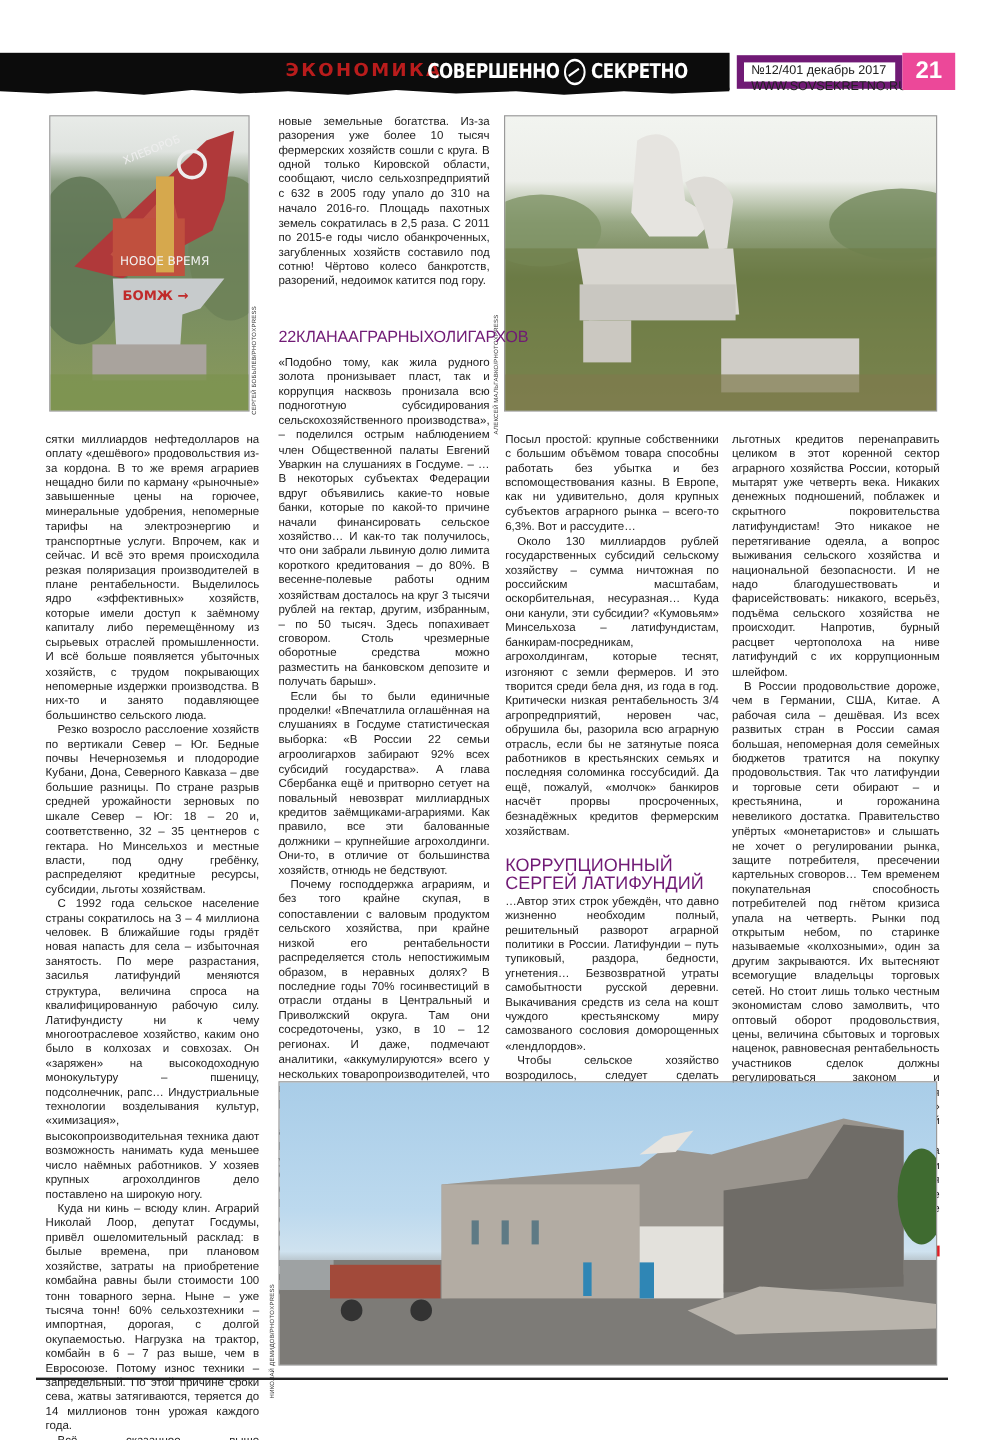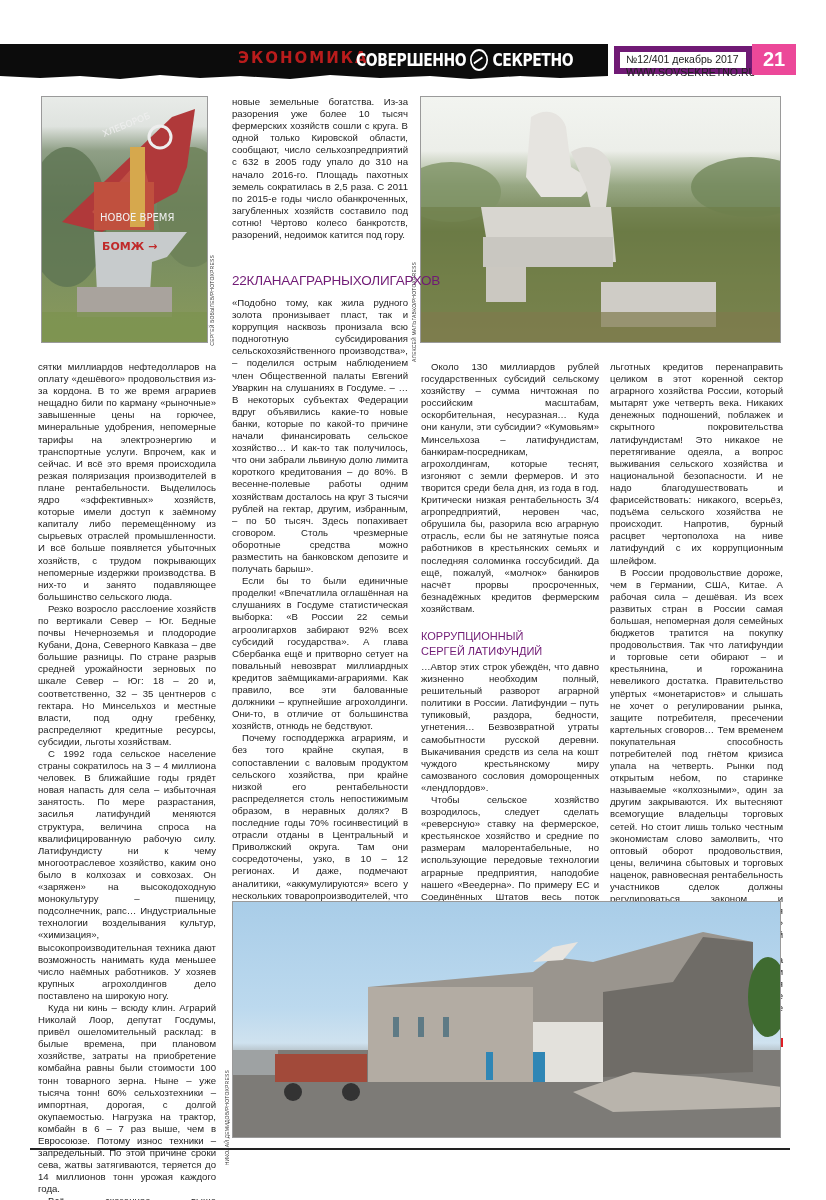--- a/index.html
+++ b/index.html
@@ -42,21 +42,21 @@
   .col p { margin:0; text-indent:10px; }
   .col p.noindent { text-indent:0; }
   .col h2 { margin:0; font-weight:normal; color:#701a75; }
   #col1 { left:38px; top:361px; width:178px; }
   #col2a { left:232px; top:96px; width:176px; }
   #col2b { left:232px; top:261px; width:176px; }
   #col3 { left:421px; top:361px; width:178px; }
   #col4 { left:610px; top:361px; width:173px; }
 
   .h-oligarchs { font-size:13.5px; line-height:16px; margin:12px 0 8px 0 !important; letter-spacing:-0.2px; }
-  .h-corruption { font-size:11px; line-height:15px; margin:14px 0 2px 0 !important; }
+  .h-corruption { font-size:15px; line-height:15px; margin:14px 0 2px 0 !important; }
   .end-mark { display:block; width:9px; height:9px; background:#e01e25; margin:12px 0 0 auto; }
 
   .bottom-rule { position:absolute; left:30px; top:1148px; width:760px; height:2px; background:#222; }
 </style>
 </head>
 <body>
 
 <div class="header">
   <div class="bar"></div>
   <svg class="tear" viewBox="0 0 608 8" preserveAspectRatio="none">
@@ -125,20 +125,21 @@
 <div class="col" id="col1">
   <p class="noindent">сятки миллиардов нефтедолларов на оплату «дешёвого» продовольствия из-за кордона. В то же время аграриев нещадно били по карману «рыночные» завышенные цены на горючее, минеральные удобрения, непомерные тарифы на электроэнергию и транспортные услуги. Впрочем, как и сейчас. И всё это время происходила резкая поляризация производителей в плане рентабельности. Выделилось ядро «эффективных» хозяйств, которые имели доступ к заёмному капиталу либо перемещённому из сырьевых отраслей промышленности. И всё больше появляется убыточных хозяйств, с трудом покрывающих непомерные издержки производства. В них-то и занято подавляющее большинство сельского люда.</p>
   <p>Резко возросло расслоение хозяйств по вертикали Север – Юг. Бедные почвы Нечерноземья и плодородие Кубани, Дона, Северного Кавказа – две большие разницы. По стране разрыв средней урожайности зерновых по шкале Север – Юг: 18 – 20 и, соответственно, 32 – 35 центнеров с гектара. Но Минсельхоз и местные власти, под одну гребёнку, распределяют кредитные ресурсы, субсидии, льготы хозяйствам.</p>
   <p>С 1992 года сельское население страны сократилось на 3 – 4 миллиона человек. В ближайшие годы грядёт новая напасть для села – избыточная занятость. По мере разрастания, засилья латифундий меняются структура, величина спроса на квалифицированную рабочую силу. Латифундисту ни к чему многоотраслевое хозяйство, каким оно было в колхозах и совхозах. Он «заряжен» на высокодоходную монокультуру – пшеницу, подсолнечник, рапс… Индустриальные технологии возделывания культур, «химизация», высокопроизводительная техника дают возможность нанимать куда меньшее число наёмных работников. У хозяев крупных агрохолдингов дело поставлено на широкую ногу.</p>
   <p>Куда ни кинь – всюду клин. Аграрий Николай Лоор, депутат Госдумы, привёл ошеломительный расклад: в былые времена, при плановом хозяйстве, затраты на приобретение комбайна равны были стоимости 100 тонн товарного зерна. Ныне – уже тысяча тонн! 60% сельхозтехники – импортная, дорогая, с долгой окупаемостью. Нагрузка на трактор, комбайн в 6 – 7 раз выше, чем в Евросоюзе. Потому износ техники – запредельный. По этой причине сроки сева, жатвы затягиваются, теряется до 14 миллионов тонн урожая каждого года.</p>
   <p>Всё сказанное выше свидетельствует, что единой сельскохозяйственной политики, целостного объекта госуправлением, как это было в плановом хозяйстве, так и не создано. Нет в помине у вульгарных «рыночников» ответственной, продуманной аграрной политики.</p>
 
 </div>
 
 <div class="col" id="col3">
+  <p class="noindent">Посыл простой: крупные собственники с большим объёмом товара способны работать без убытка и без вспомоществования казны. В Европе, как ни удивительно, доля крупных субъектов аграрного рынка – всего-то 6,3%. Вот и рассудите…</p>
   <p>Около 130 миллиардов рублей государственных субсидий сельскому хозяйству – сумма ничтожная по российским масштабам, оскорбительная, несуразная… Куда они канули, эти субсидии? «Кумовьям» Минсельхоза – латифундистам, банкирам-посредникам, агрохолдингам, которые теснят, изгоняют с земли фермеров. И это творится среди бела дня, из года в год. Критически низкая рентабельность 3/4 агропредприятий, неровен час, обрушила бы, разорила всю аграрную отрасль, если бы не затянутые пояса работников в крестьянских семьях и последняя соломинка госсубсидий. Да ещё, пожалуй, «молчок» банкиров насчёт прорвы просроченных, безнадёжных кредитов фермерским хозяйствам.</p>
   <h2 class="h-corruption">
     <span>КОРРУПЦИОННЫЙ</span><br>
     <span>СЕРГЕЙ ЛАТИФУНДИЙ</span>
   </h2>
   <p class="noindent">…Автор этих строк убеждён, что давно жизненно необходим полный, решительный разворот аграрной политики в России. Латифундии – путь тупиковый, раздора, бедности, угнетения… Безвозвратной утраты самобытности русской деревни. Выкачивания средств из села на кошт чуждого крестьянскому миру самозваного сословия доморощенных «лендлордов».</p>
   <p>Чтобы сельское хозяйство возродилось, следует сделать «реверсную» ставку на фермерское, крестьянское хозяйство и средние по размерам малорентабельные, но использующие передовые технологии аграрные предприятия, наподобие нашего «Веедерна». По примеру ЕС и Соединённых Штатов весь поток субсидий, дотаций,</p>
 </div>
 
 <div class="col" id="col4">

